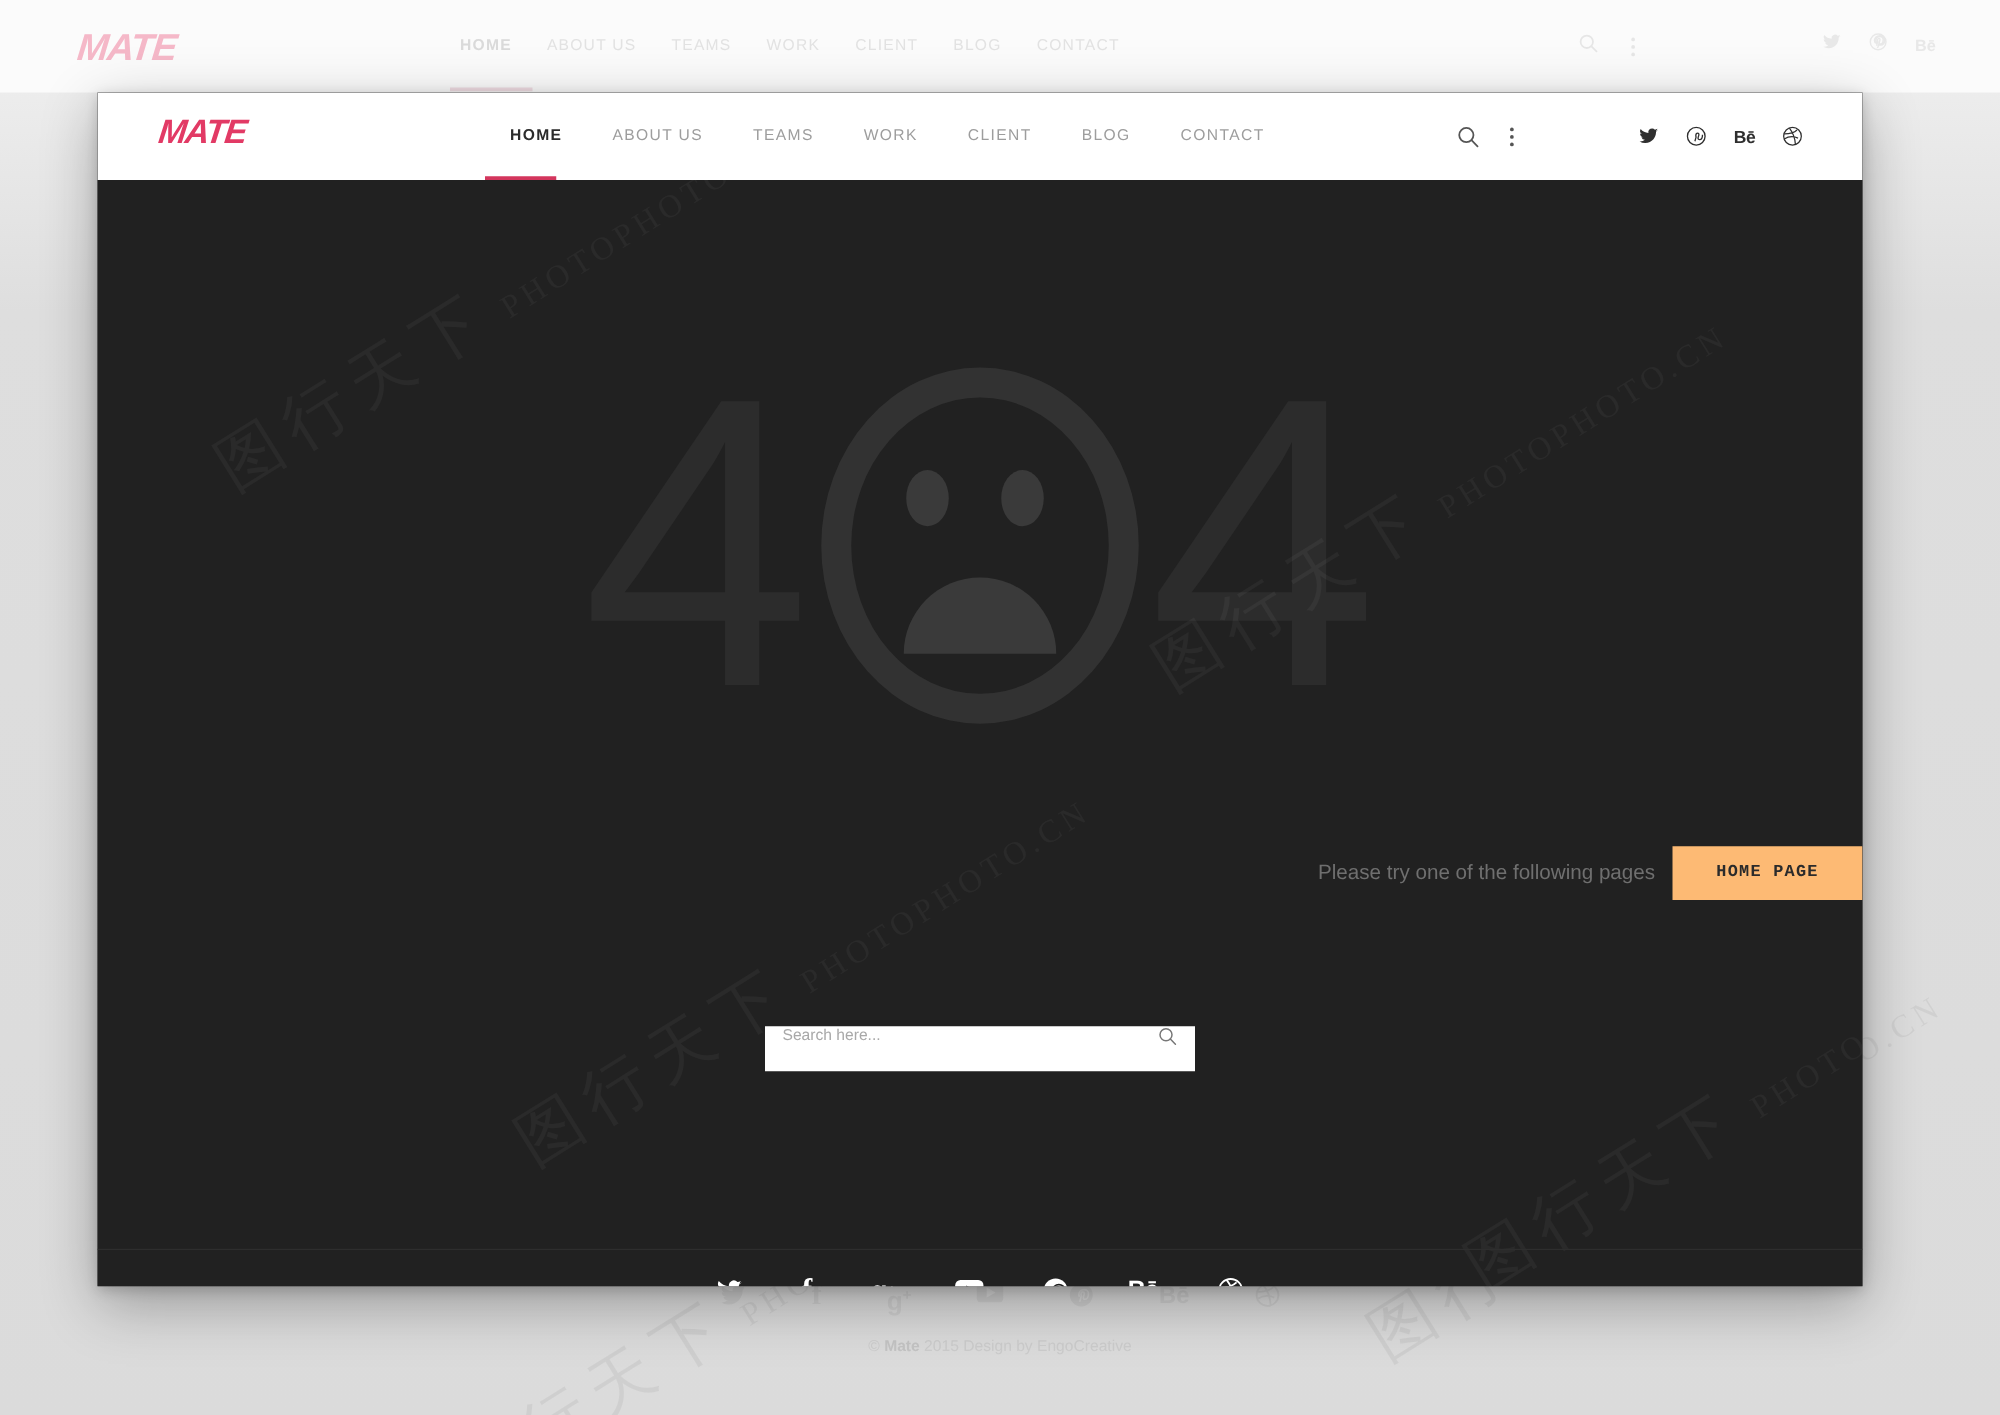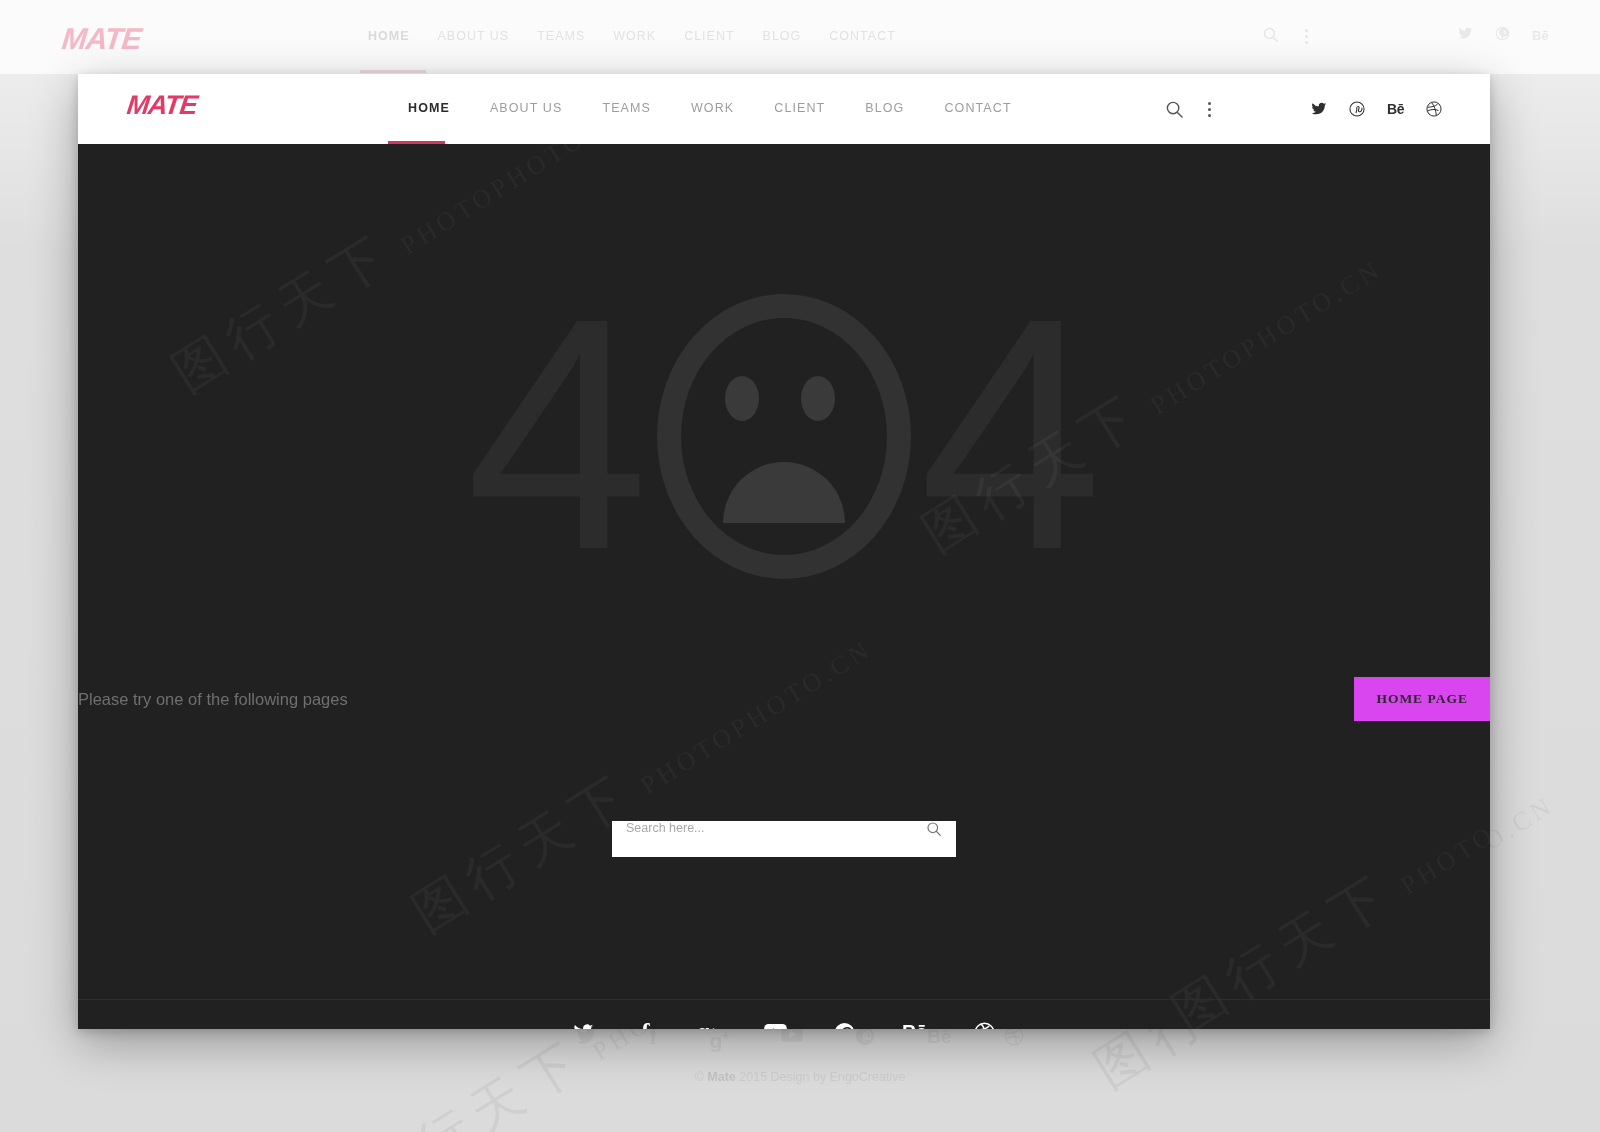--- a/index.html
+++ b/index.html
@@ -202,36 +202,36 @@
     letter-spacing: 0.5px;
     color: #3a3a3a;
     font-weight: 400;
   }
 
   .tryrow {
     position: absolute;
     left: 0; right: 0; top: 533px;
     display: flex;
     align-items: center;
-    justify-content: space-between;
-    gap: 4px;
+    justify-content: flex-end;
+    gap: 14px;
   }
   .tryrow .txt {
     font-size: 16.5px;
     color: #6f6f6f;
   }
   .homebtn {
-    background: #d946ef;
+    background: #fdba74;
     color: #2b2b2b;
     border: none;
-    font-family: Liberation Serif, serif;
+    font-family: Liberation Mono, monospace;
     font-size: 13.5px;
     font-weight: 700;
     letter-spacing: 1px;
-    padding: 14px 22px;
+    padding: 14px 35px;
     cursor: pointer;
   }
 
   .searchbox {
     position: absolute;
     left: 534px; top: 677px;
     width: 344px; height: 36px;
     background: #ffffff;
     display: flex;
     align-items: flex-start;

